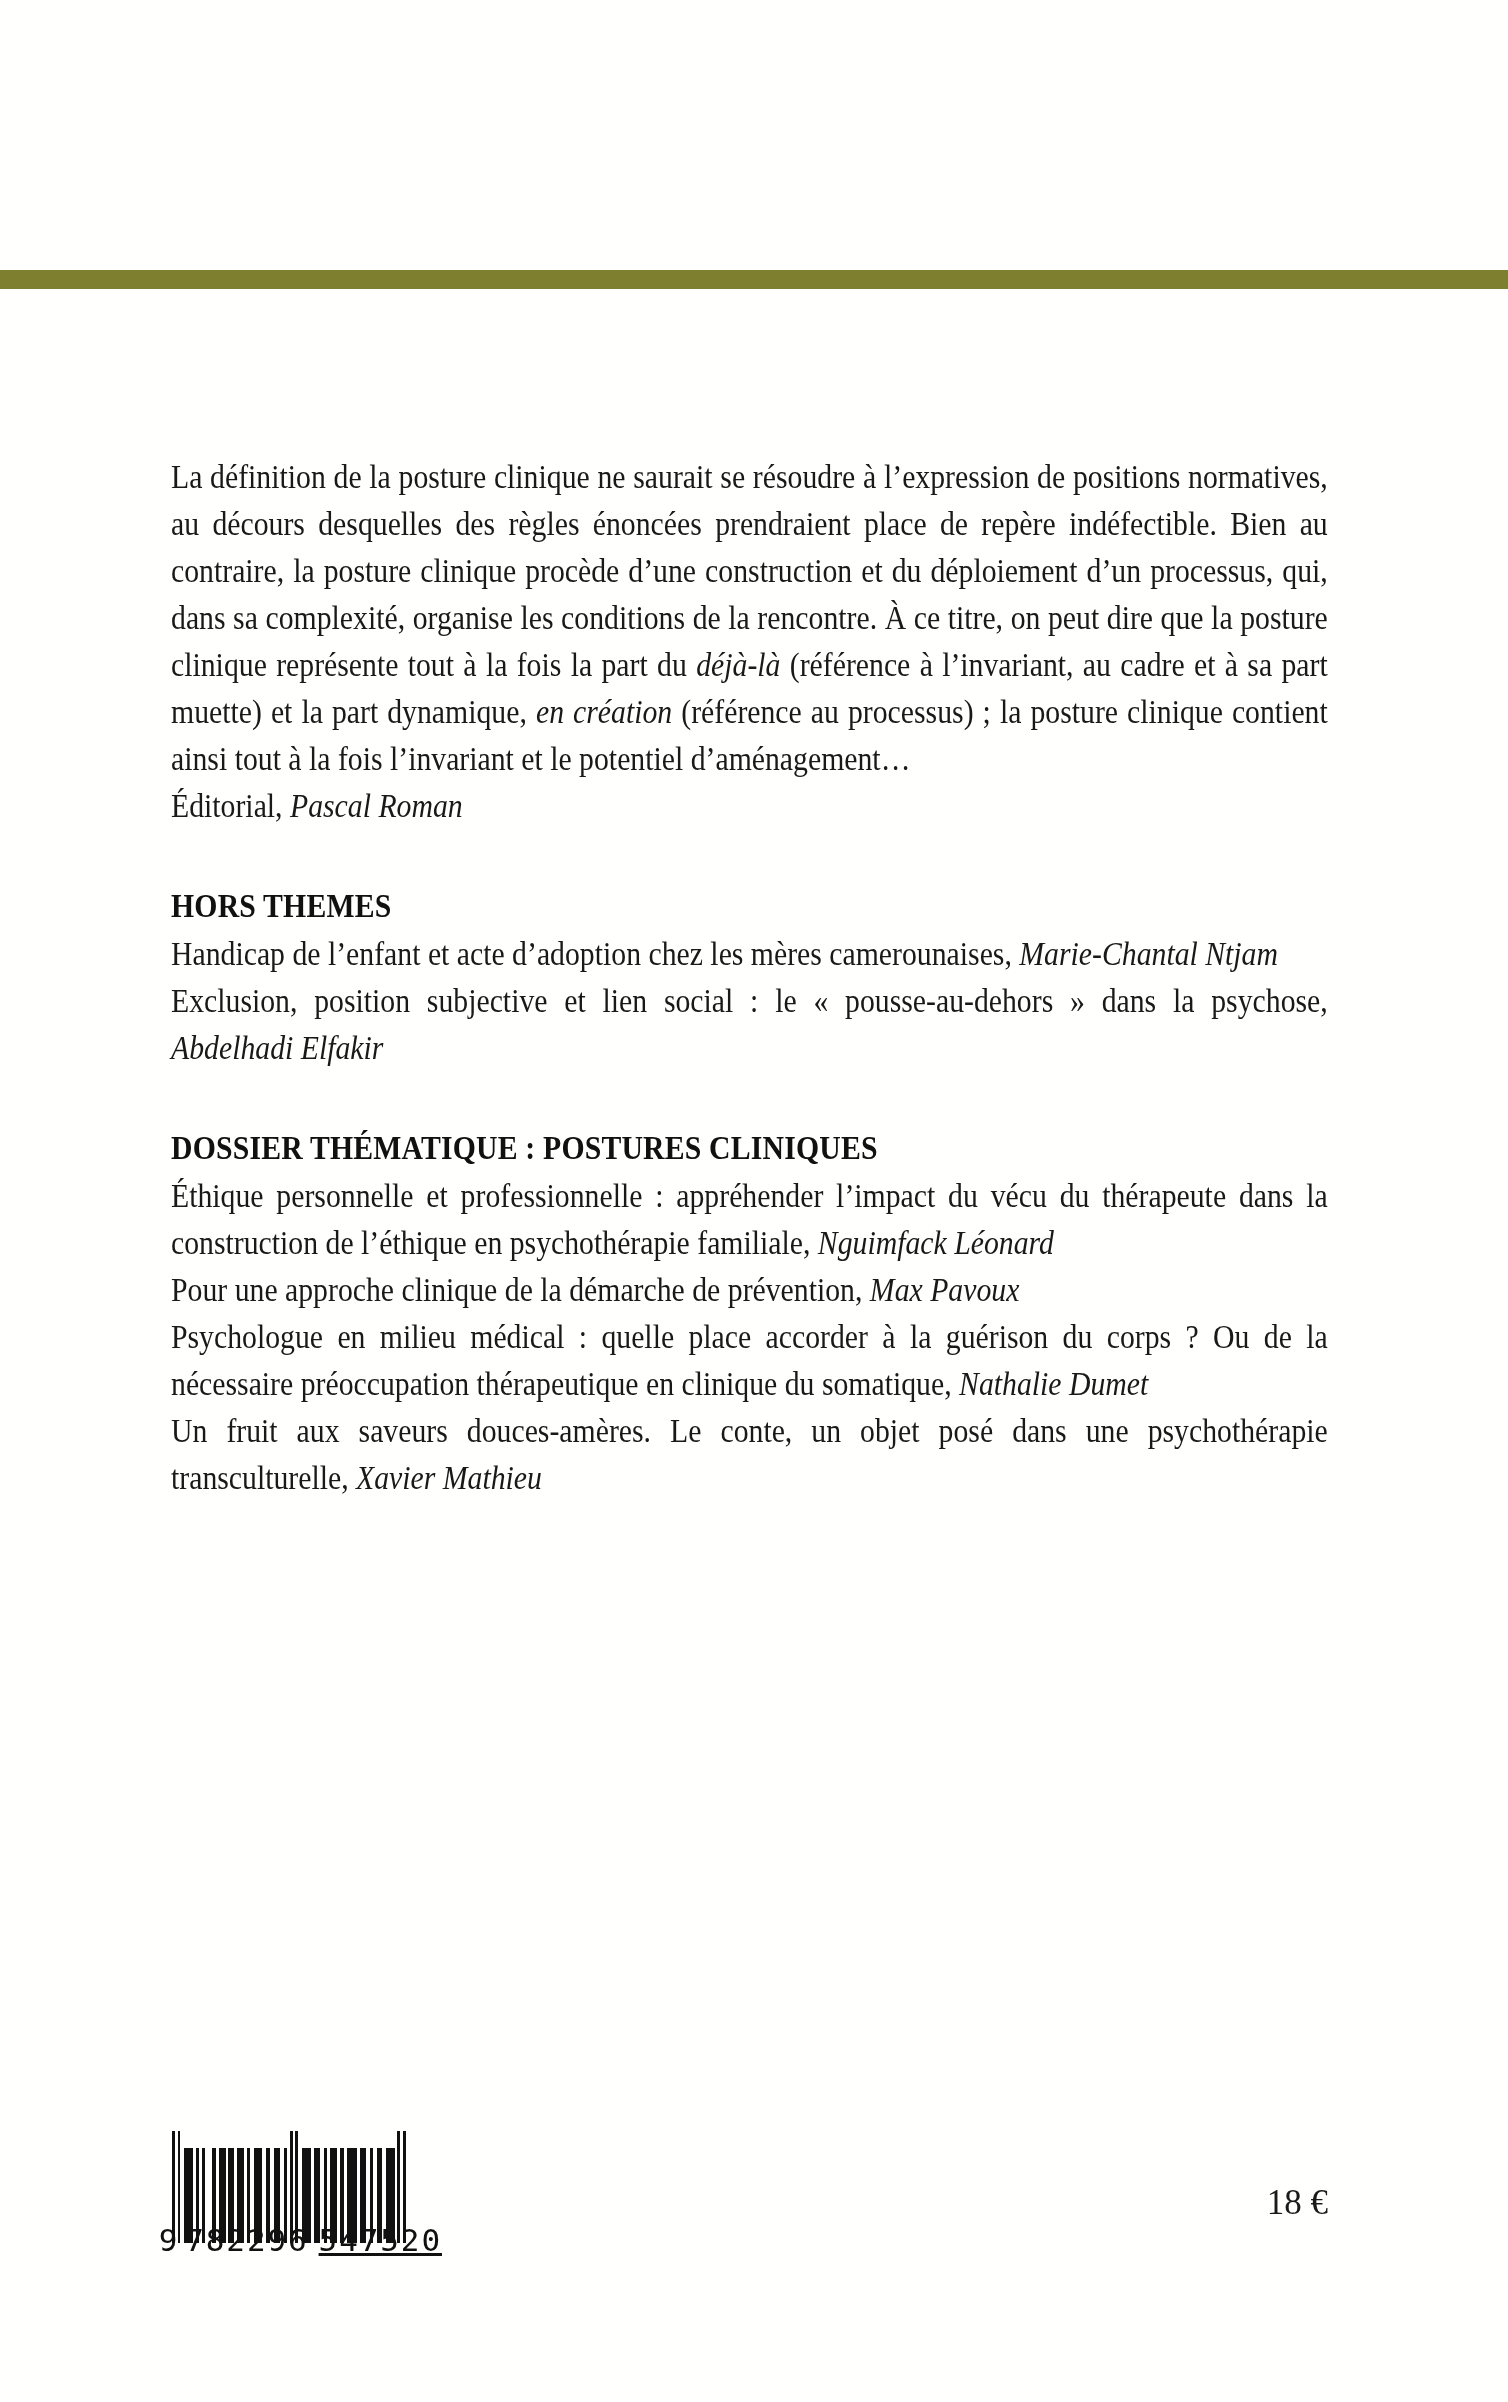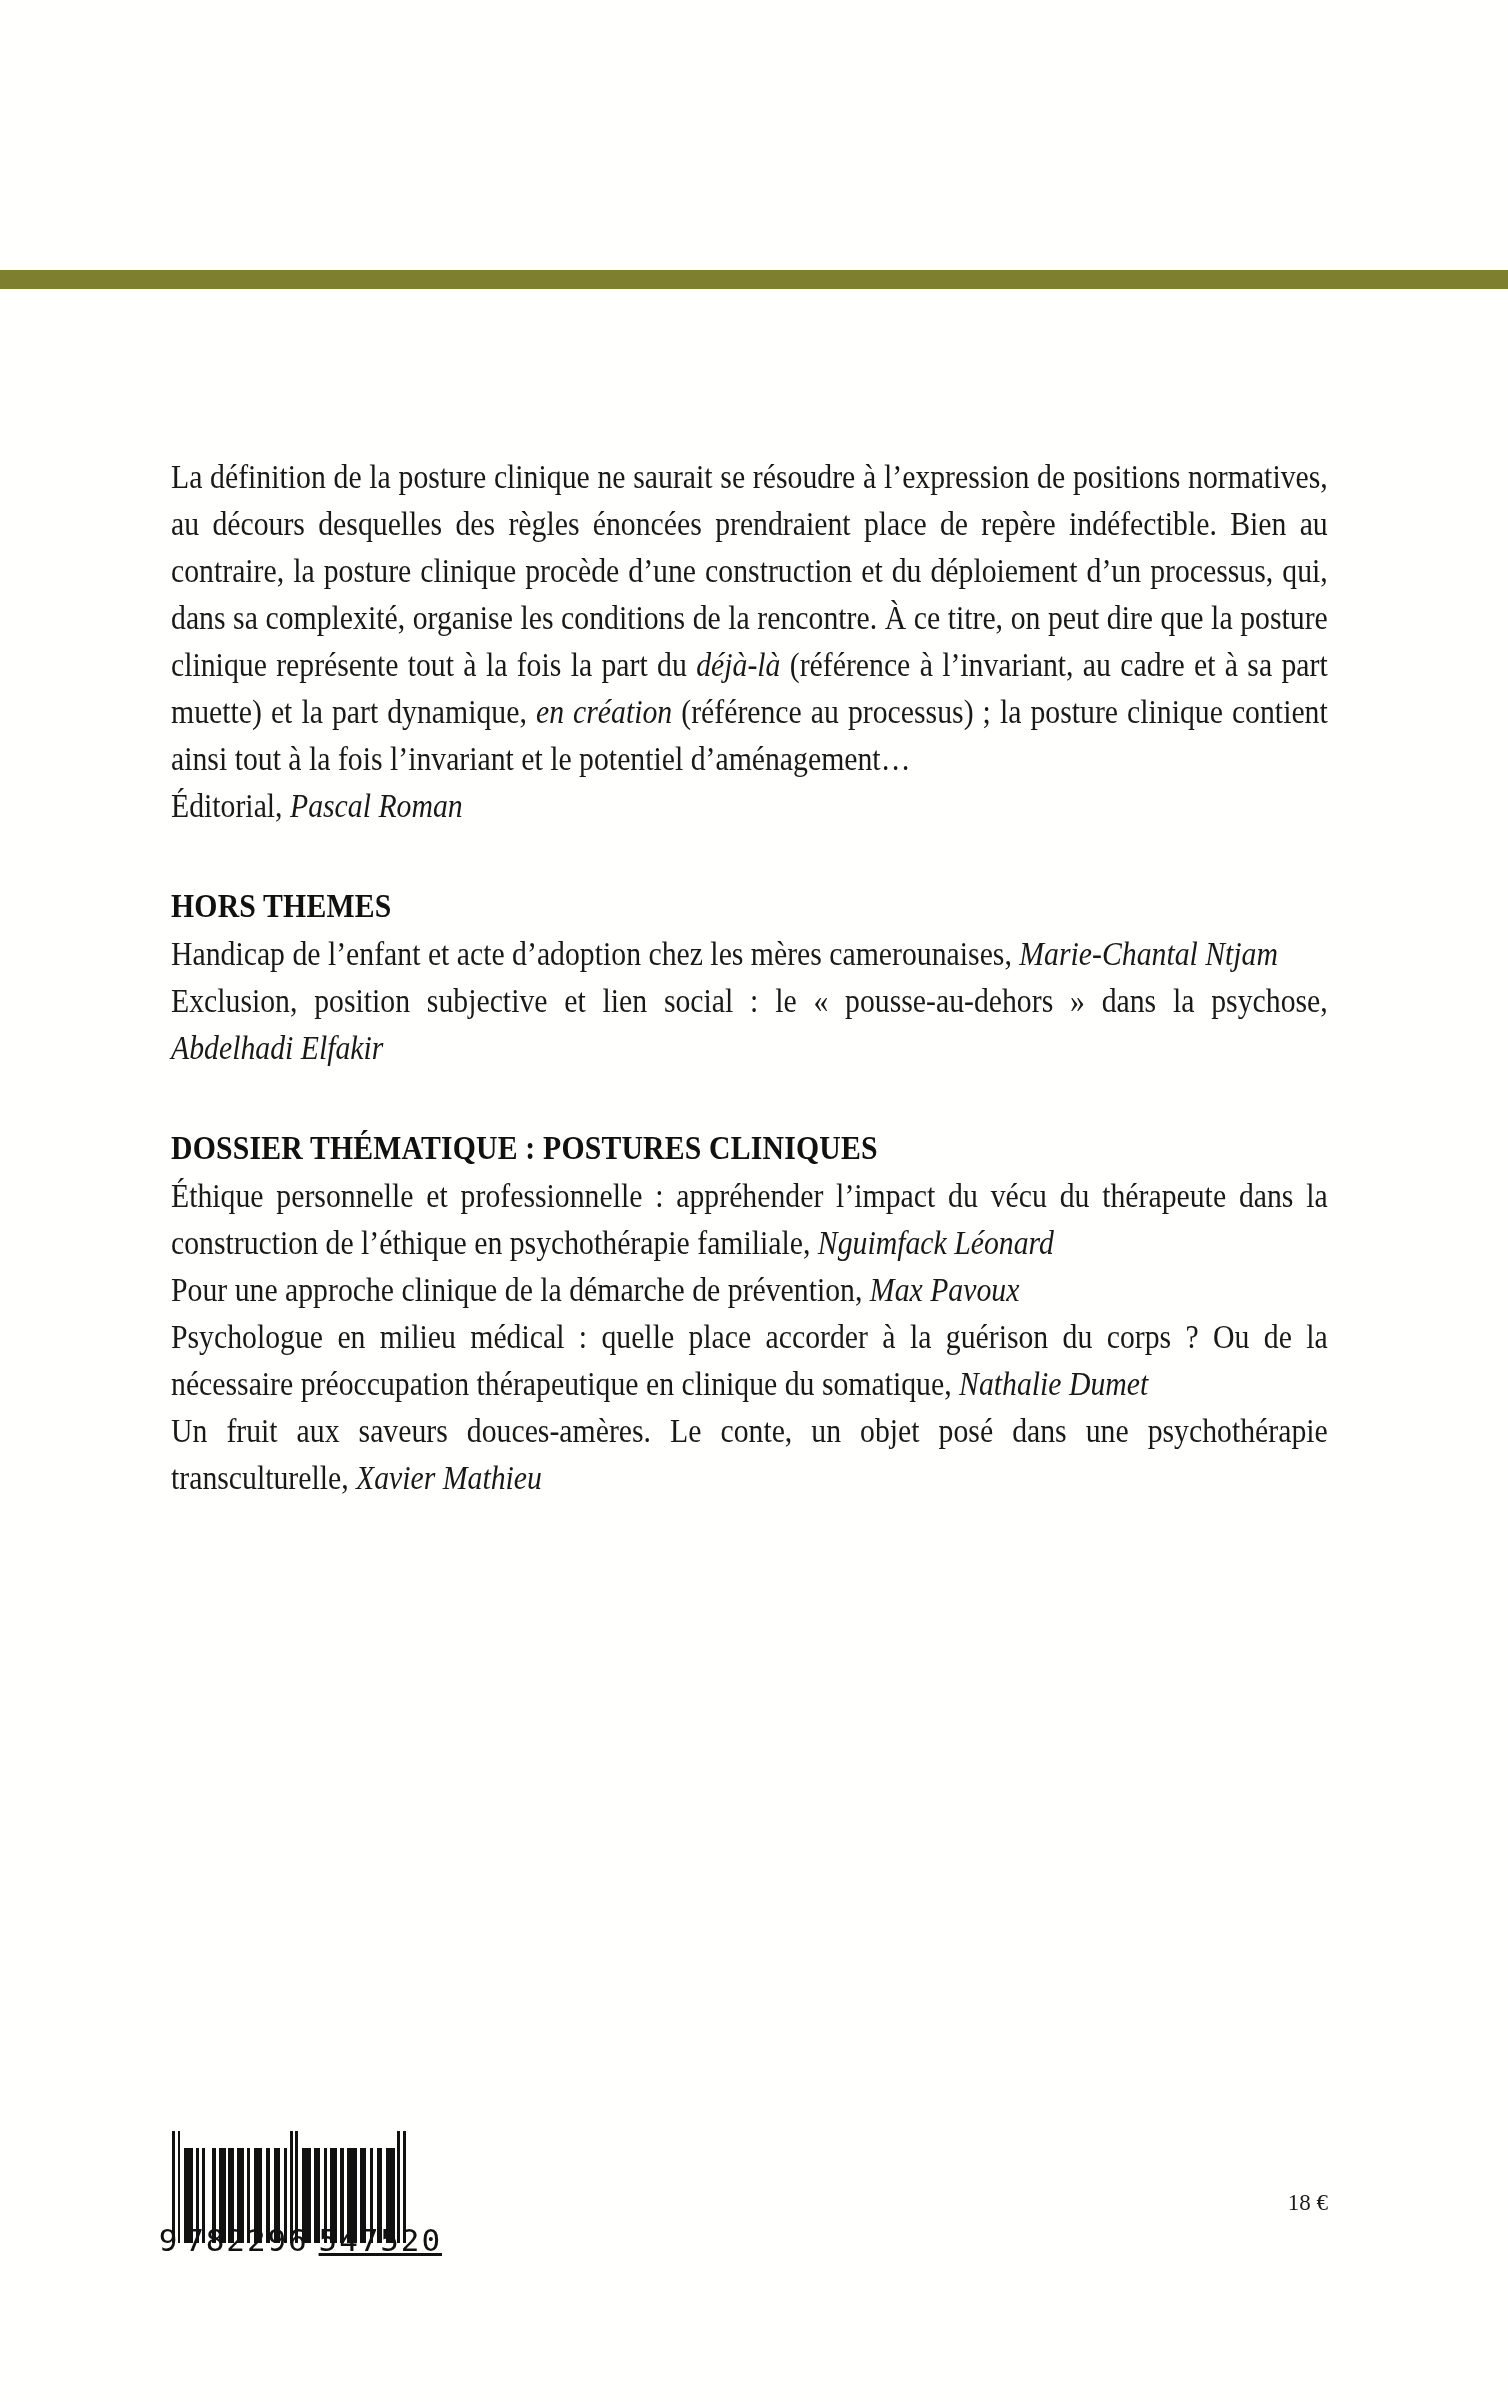--- a/index.html
+++ b/index.html
@@ -170,21 +170,21 @@
     text-align: right;
     font-family: "Liberation Serif", "DejaVu Serif", serif;
     color: #1a1a1a;
   }
   .isbn-line {
     font-size: 35px;
     line-height: 44px;
     white-space: nowrap;
   }
   .price-line {
-    font-size: 23px;
+    font-size: 35px;
     line-height: 44px;
     margin-top: 7.6px;
     white-space: nowrap;
   }
 </style>
 </head>
 <body>
 
 <div class="page">
 

